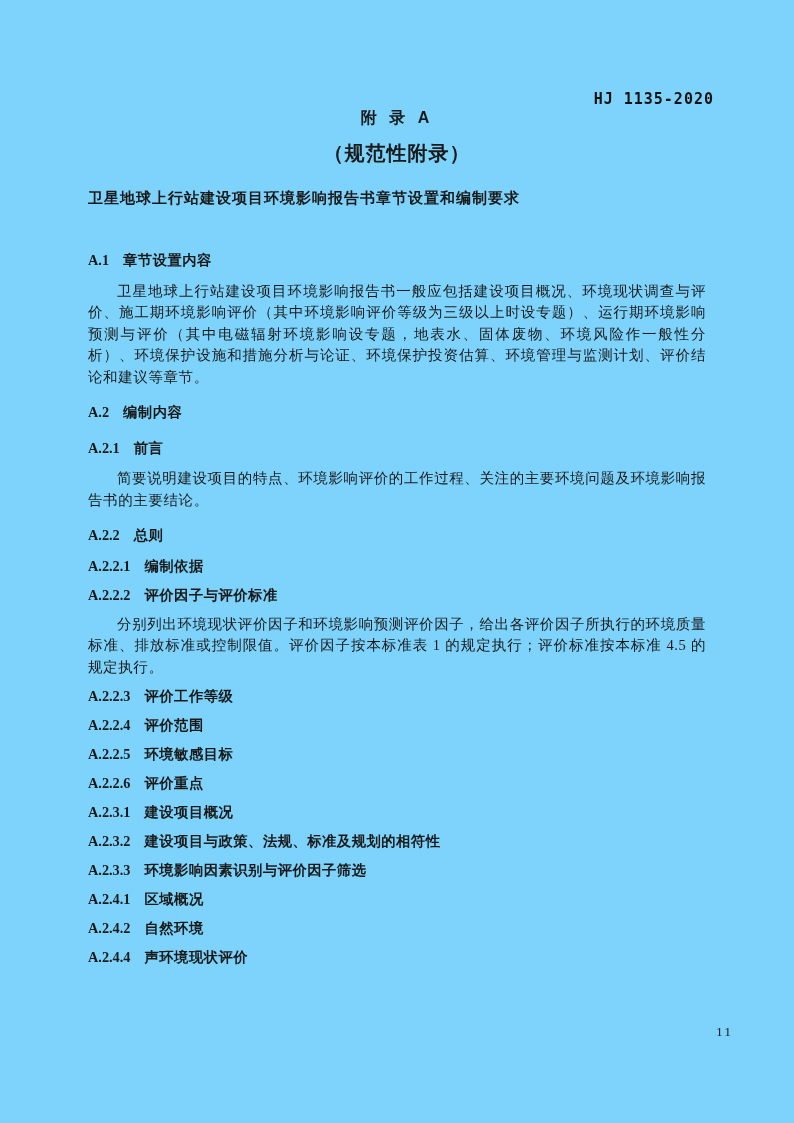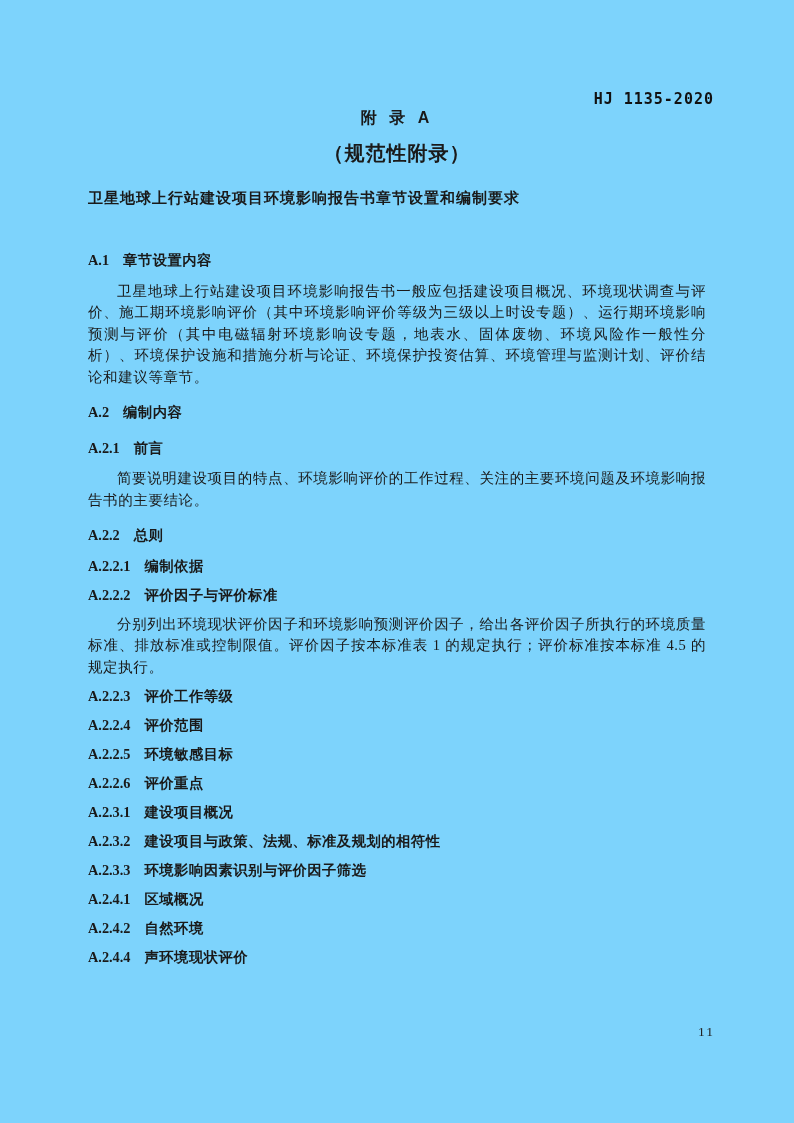--- a/index.html
+++ b/index.html
@@ -68,21 +68,21 @@
   .lvl4{margin:7.5px 0;}
   .para{
     margin:4px 0 6px;
     text-indent:2em;
     text-align:justify;
     letter-spacing:0.6px;
   }
   .page-number{
     position:absolute;
     top:1024px;
-    left:698px;
+    left:716px;
     font-size:13.5px;
     letter-spacing:2px;
     color:#222;
   }
 </style>
 </head>
 <body>
 
 <div class="page">
   <div class="doc-header">HJ 1135-2020</div>

